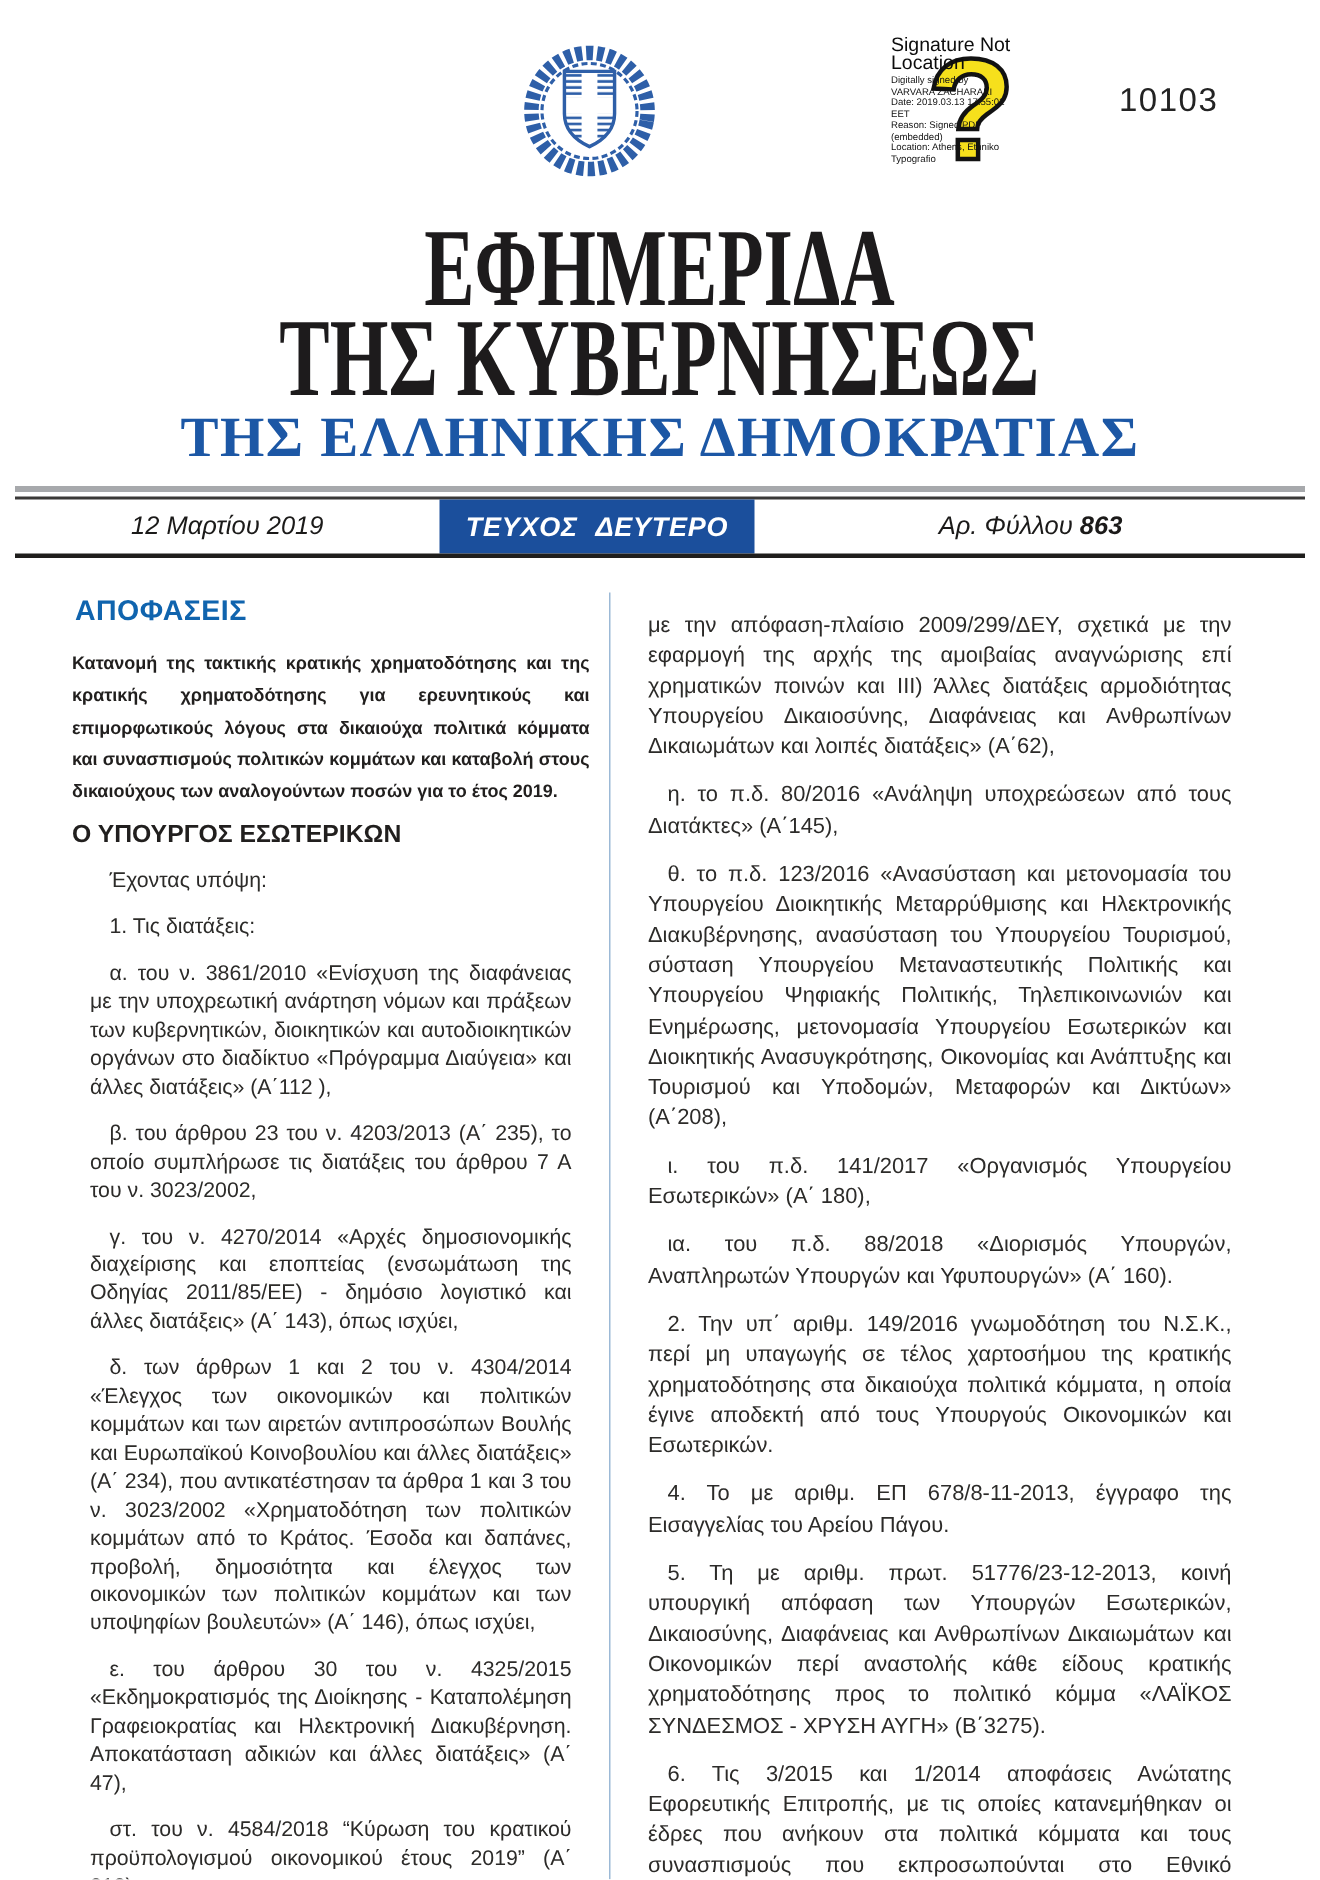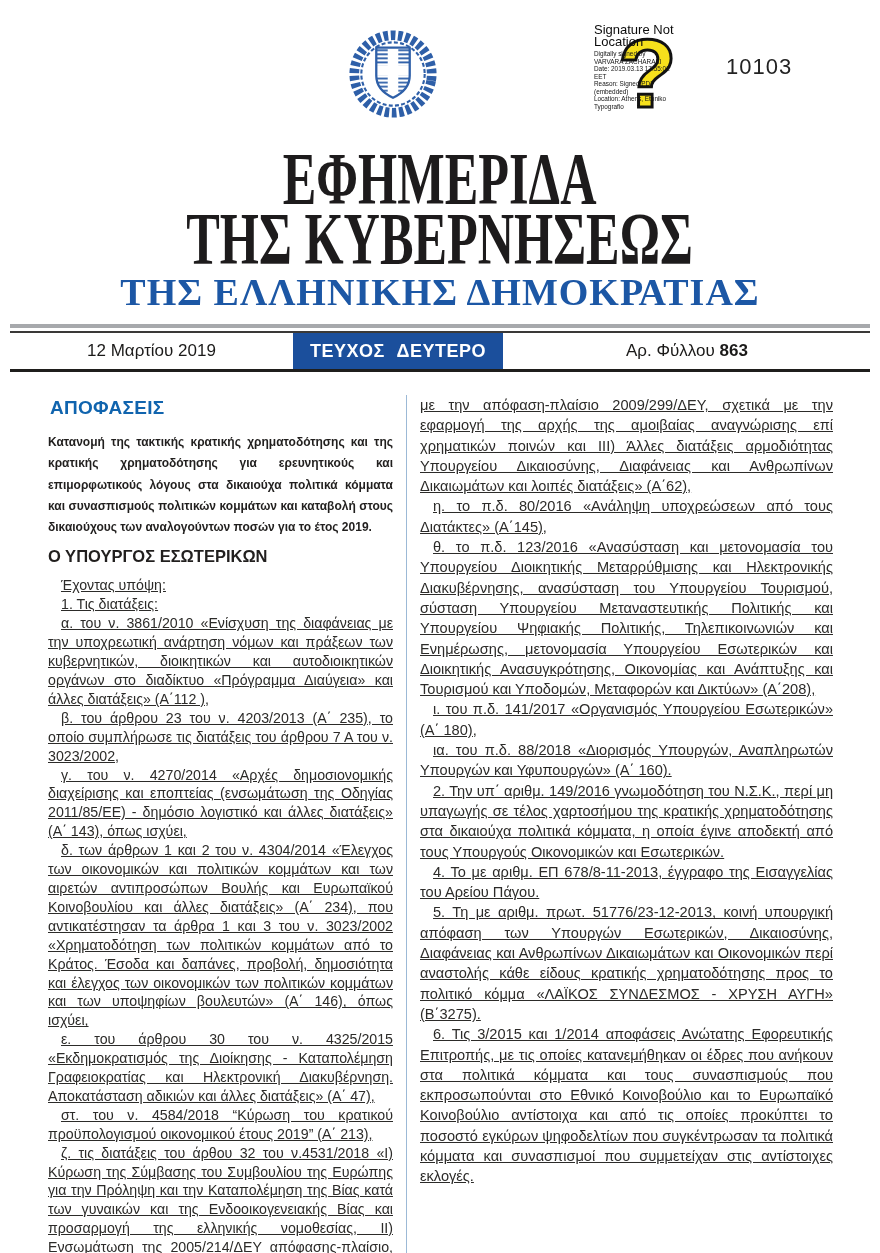--- a/index.html
+++ b/index.html
@@ -7,35 +7,35 @@
         font-family:"Liberation Sans","DejaVu Sans",sans-serif;color:#2c2b29;}
 
   
   .emblem{position:absolute;left:349px;top:14px;width:88px;height:120px;}
   .sig{position:absolute;left:594px;top:24px;width:138px;}
   .sig-q{position:absolute;left:24px;top:2px;z-index:0;
          font-size:96px;font-weight:bold;line-height:96px;color:#f6e01c;
          -webkit-text-stroke:3px #121212;text-shadow:0 0 1px #121212;}
   .sig-status{position:relative;z-index:1;font-size:13px;line-height:11.5px;font-weight:normal;color:#0c0c0c;}
   .sig-details{position:relative;z-index:1;margin-top:3px;font-size:6.4px;line-height:7.5px;color:#141414;}
-  .pageno{position:absolute;left:726px;top:54px;font-size:22px;letter-spacing:1px;color:#232323;}
+  .pageno{position:absolute;left:746px;top:54px;font-size:22px;letter-spacing:1px;color:#232323;}
 
   
   .m-line{position:absolute;left:0;width:100%;text-align:center;
           font-family:"Liberation Serif","DejaVu Serif",serif;font-weight:bold;color:#1d1b1c;white-space:nowrap;}
   .m1{top:142px;font-size:74px;line-height:74px;}
   .m2{top:202px;font-size:74px;line-height:74px;}
   .m1 span,.m2 span{display:inline-block;transform:scaleX(.68);transform-origin:center;}
   .m3{top:272px;font-size:38px;line-height:40px;color:#1c57a5;letter-spacing:1px;}
 
   
   .rule-a{position:absolute;left:10px;right:10px;top:324px;height:4px;background:#a7a9ac;}
   .rule-b{position:absolute;left:10px;right:10px;top:331px;height:2px;background:#3a3938;}
   .bar-row{position:absolute;left:10px;right:9px;top:333px;height:36px;
-           display:grid;grid-template-columns:283px 210px 1fr;align-items:center;}
+           display:grid;grid-template-columns:283px 210px 1fr;align-items:center;font-style:italic;}
   .bar-date{text-align:center;font-size:17px;color:#1b1a19;}
   .bar-vol{height:36px;display:flex;align-items:center;justify-content:center;
            background:#1b4f9c;color:#fff;font-weight:bold;font-size:18px;
            letter-spacing:.5px;word-spacing:7px;}
   .bar-issue{text-align:center;font-size:17px;color:#1b1a19;}
   .bar-issue b{font-weight:bold;}
   .rule-c{position:absolute;left:10px;right:10px;top:369px;height:3px;background:#1f1e1c;}
 
   
   .cols{position:absolute;left:48px;right:47px;top:395px;bottom:0;display:flex;justify-content:space-between;}
@@ -43,21 +43,21 @@
   .col-divider{width:1px;background:#9cb9d6;margin:0 13px;flex:0 0 auto;}
   .col-right{flex:1 1 auto;}
 
   .sec-title{font-size:19px;font-weight:bold;color:#1064ae;letter-spacing:.3px;margin:2px 0 13px 2px;}
   .decision-no{position:relative;font-size:16.5px;color:#232221;padding:2px 0 6px 8px;margin-bottom:7px;}
   .decision-no .tick{position:absolute;left:0;top:2px;bottom:0;width:2px;background:#8d8f92;}
   .decision-no .rule{position:absolute;left:0;bottom:0;width:162px;height:2px;background:#8d8f92;}
   .subject{font-size:12px;line-height:21.3px;font-weight:bold;text-align:justify;color:#211f1e;margin-bottom:9px;}
   .authority{font-size:16.5px;font-weight:bold;color:#211f1e;margin:0 0 10px 0;}
 
-  .par{margin:0;text-indent:13px;text-align:justify;text-decoration:underline;}
+  .par{margin:12px;text-indent:13px;text-align:justify;}
   .col-left .par{font-size:14.2px;line-height:18.9px;}
   .col-right .par{font-size:14.6px;line-height:20.3px;}
   .par.flush{text-indent:0;}
 </style>
 </head>
 <body>
 
 <div class="page">
 
   <svg class="emblem" viewBox="0 0 100 132" aria-hidden="true">

